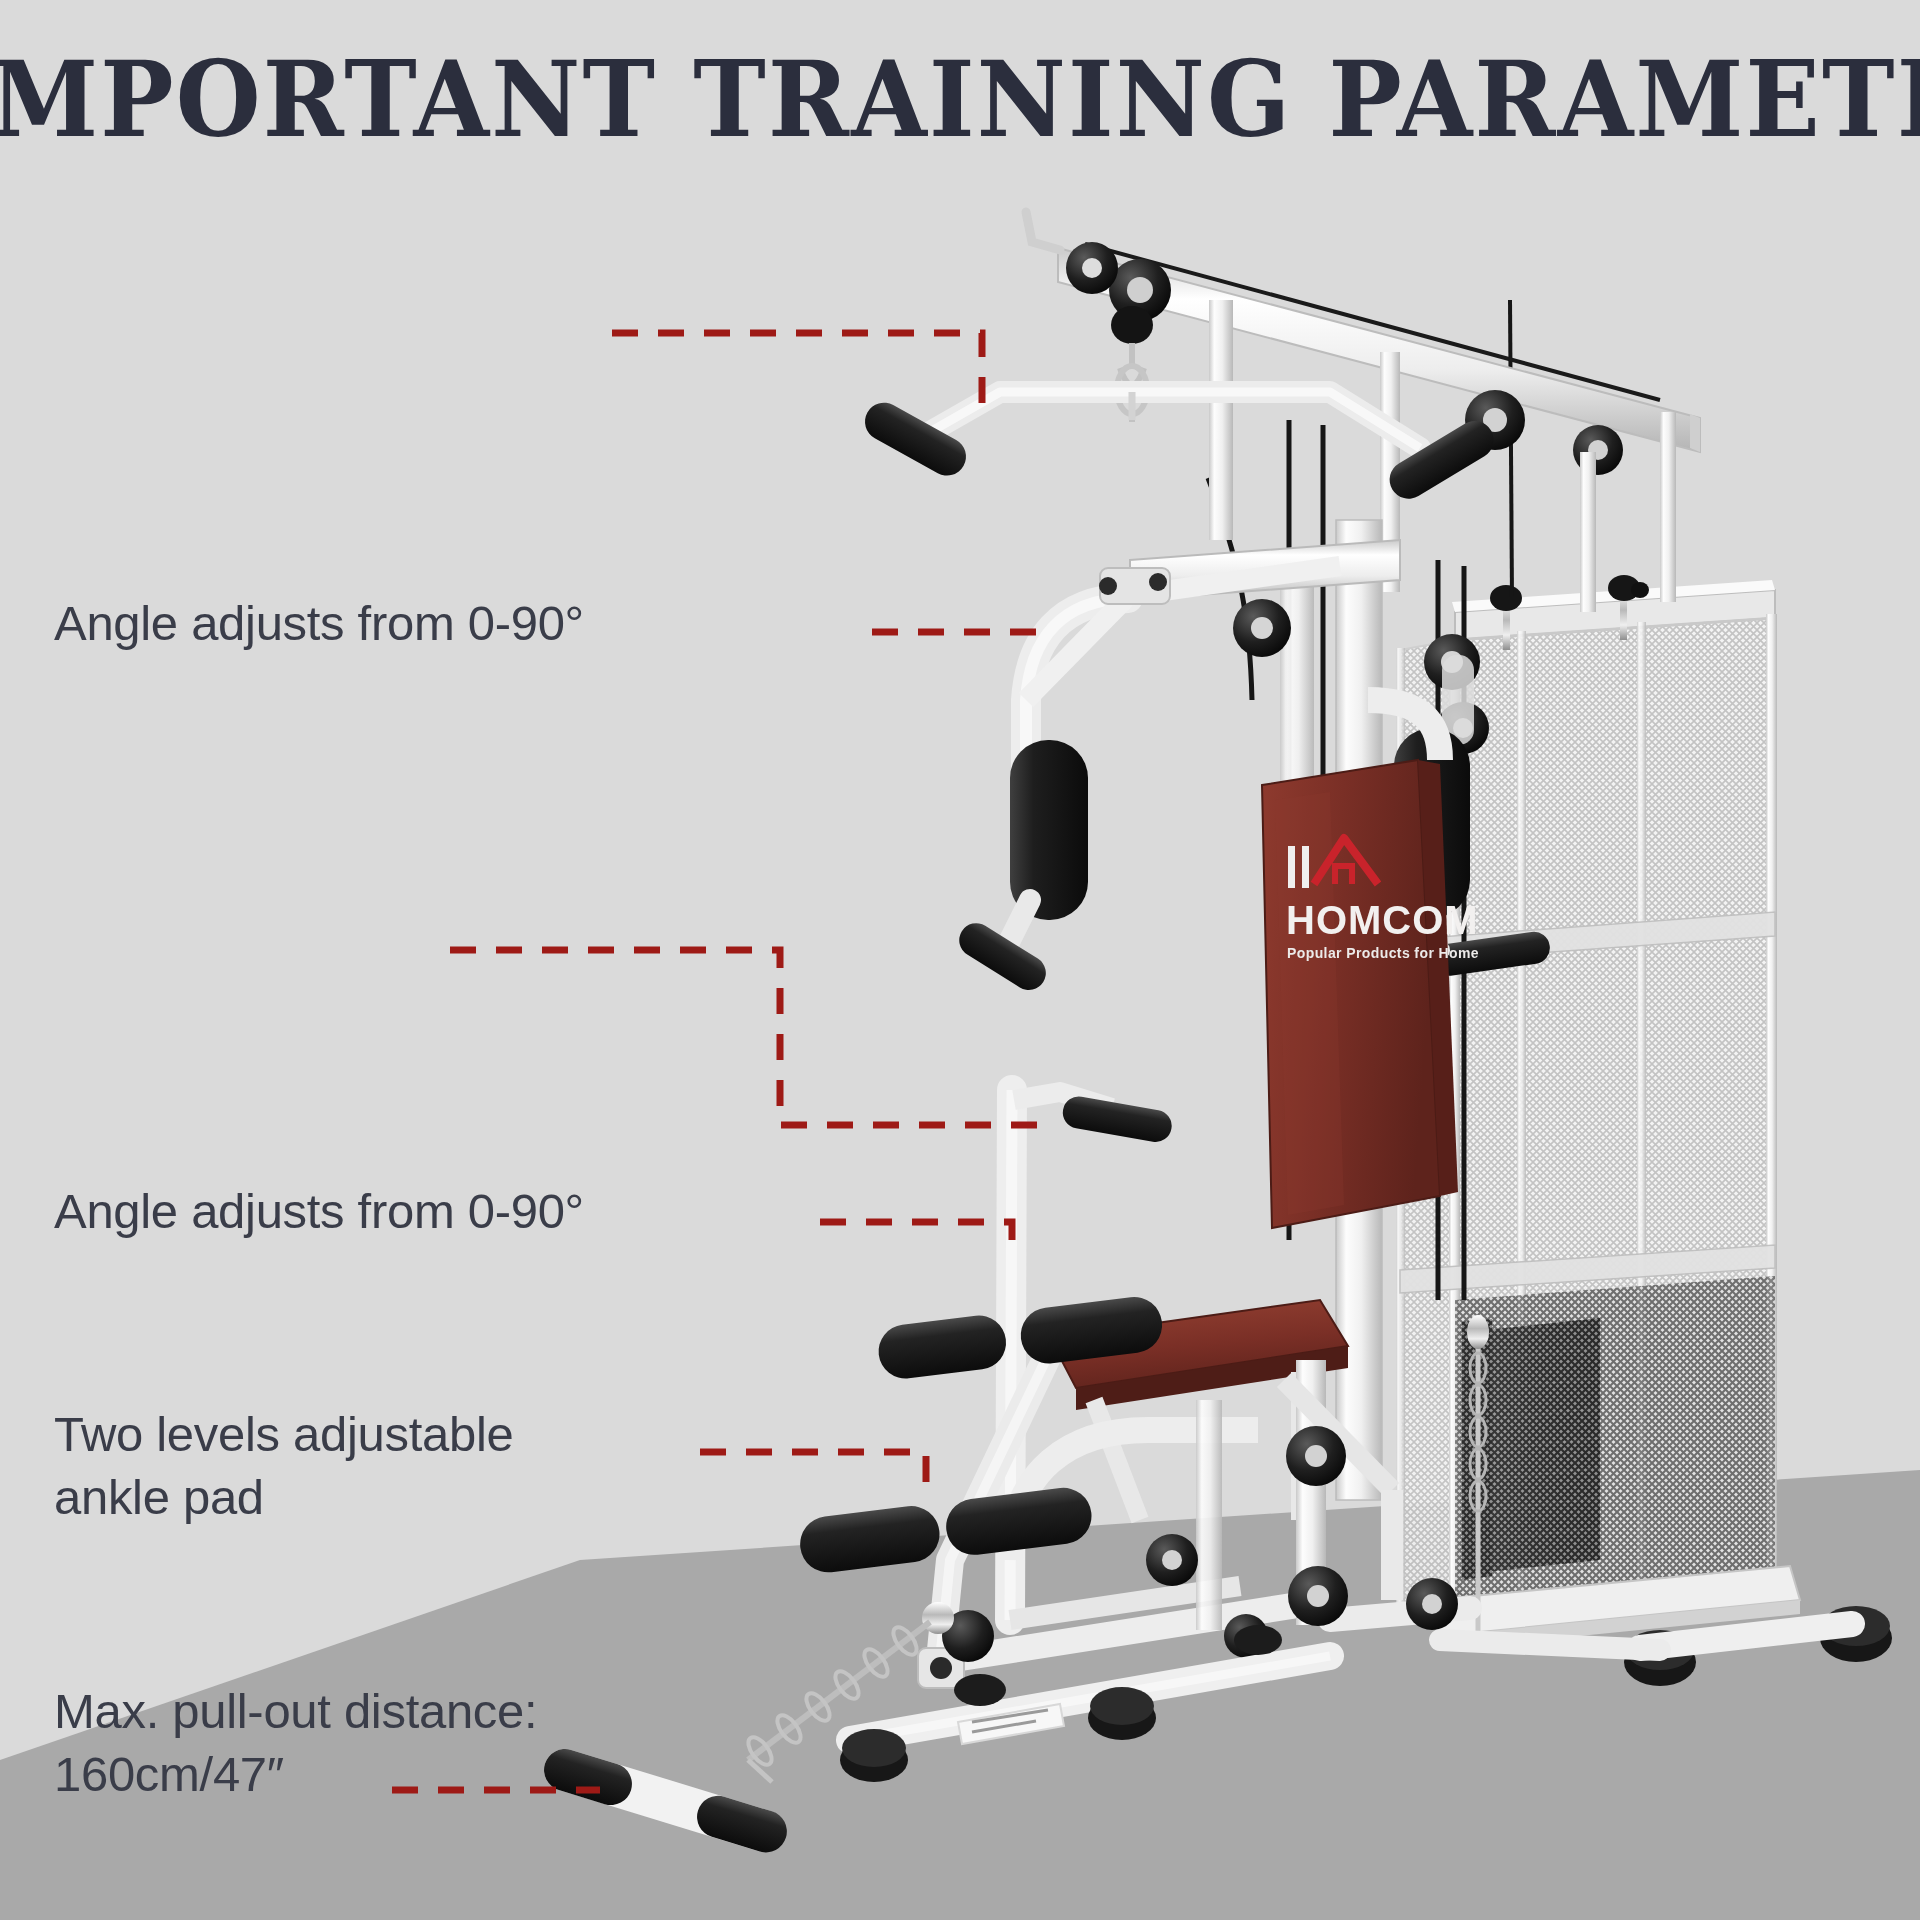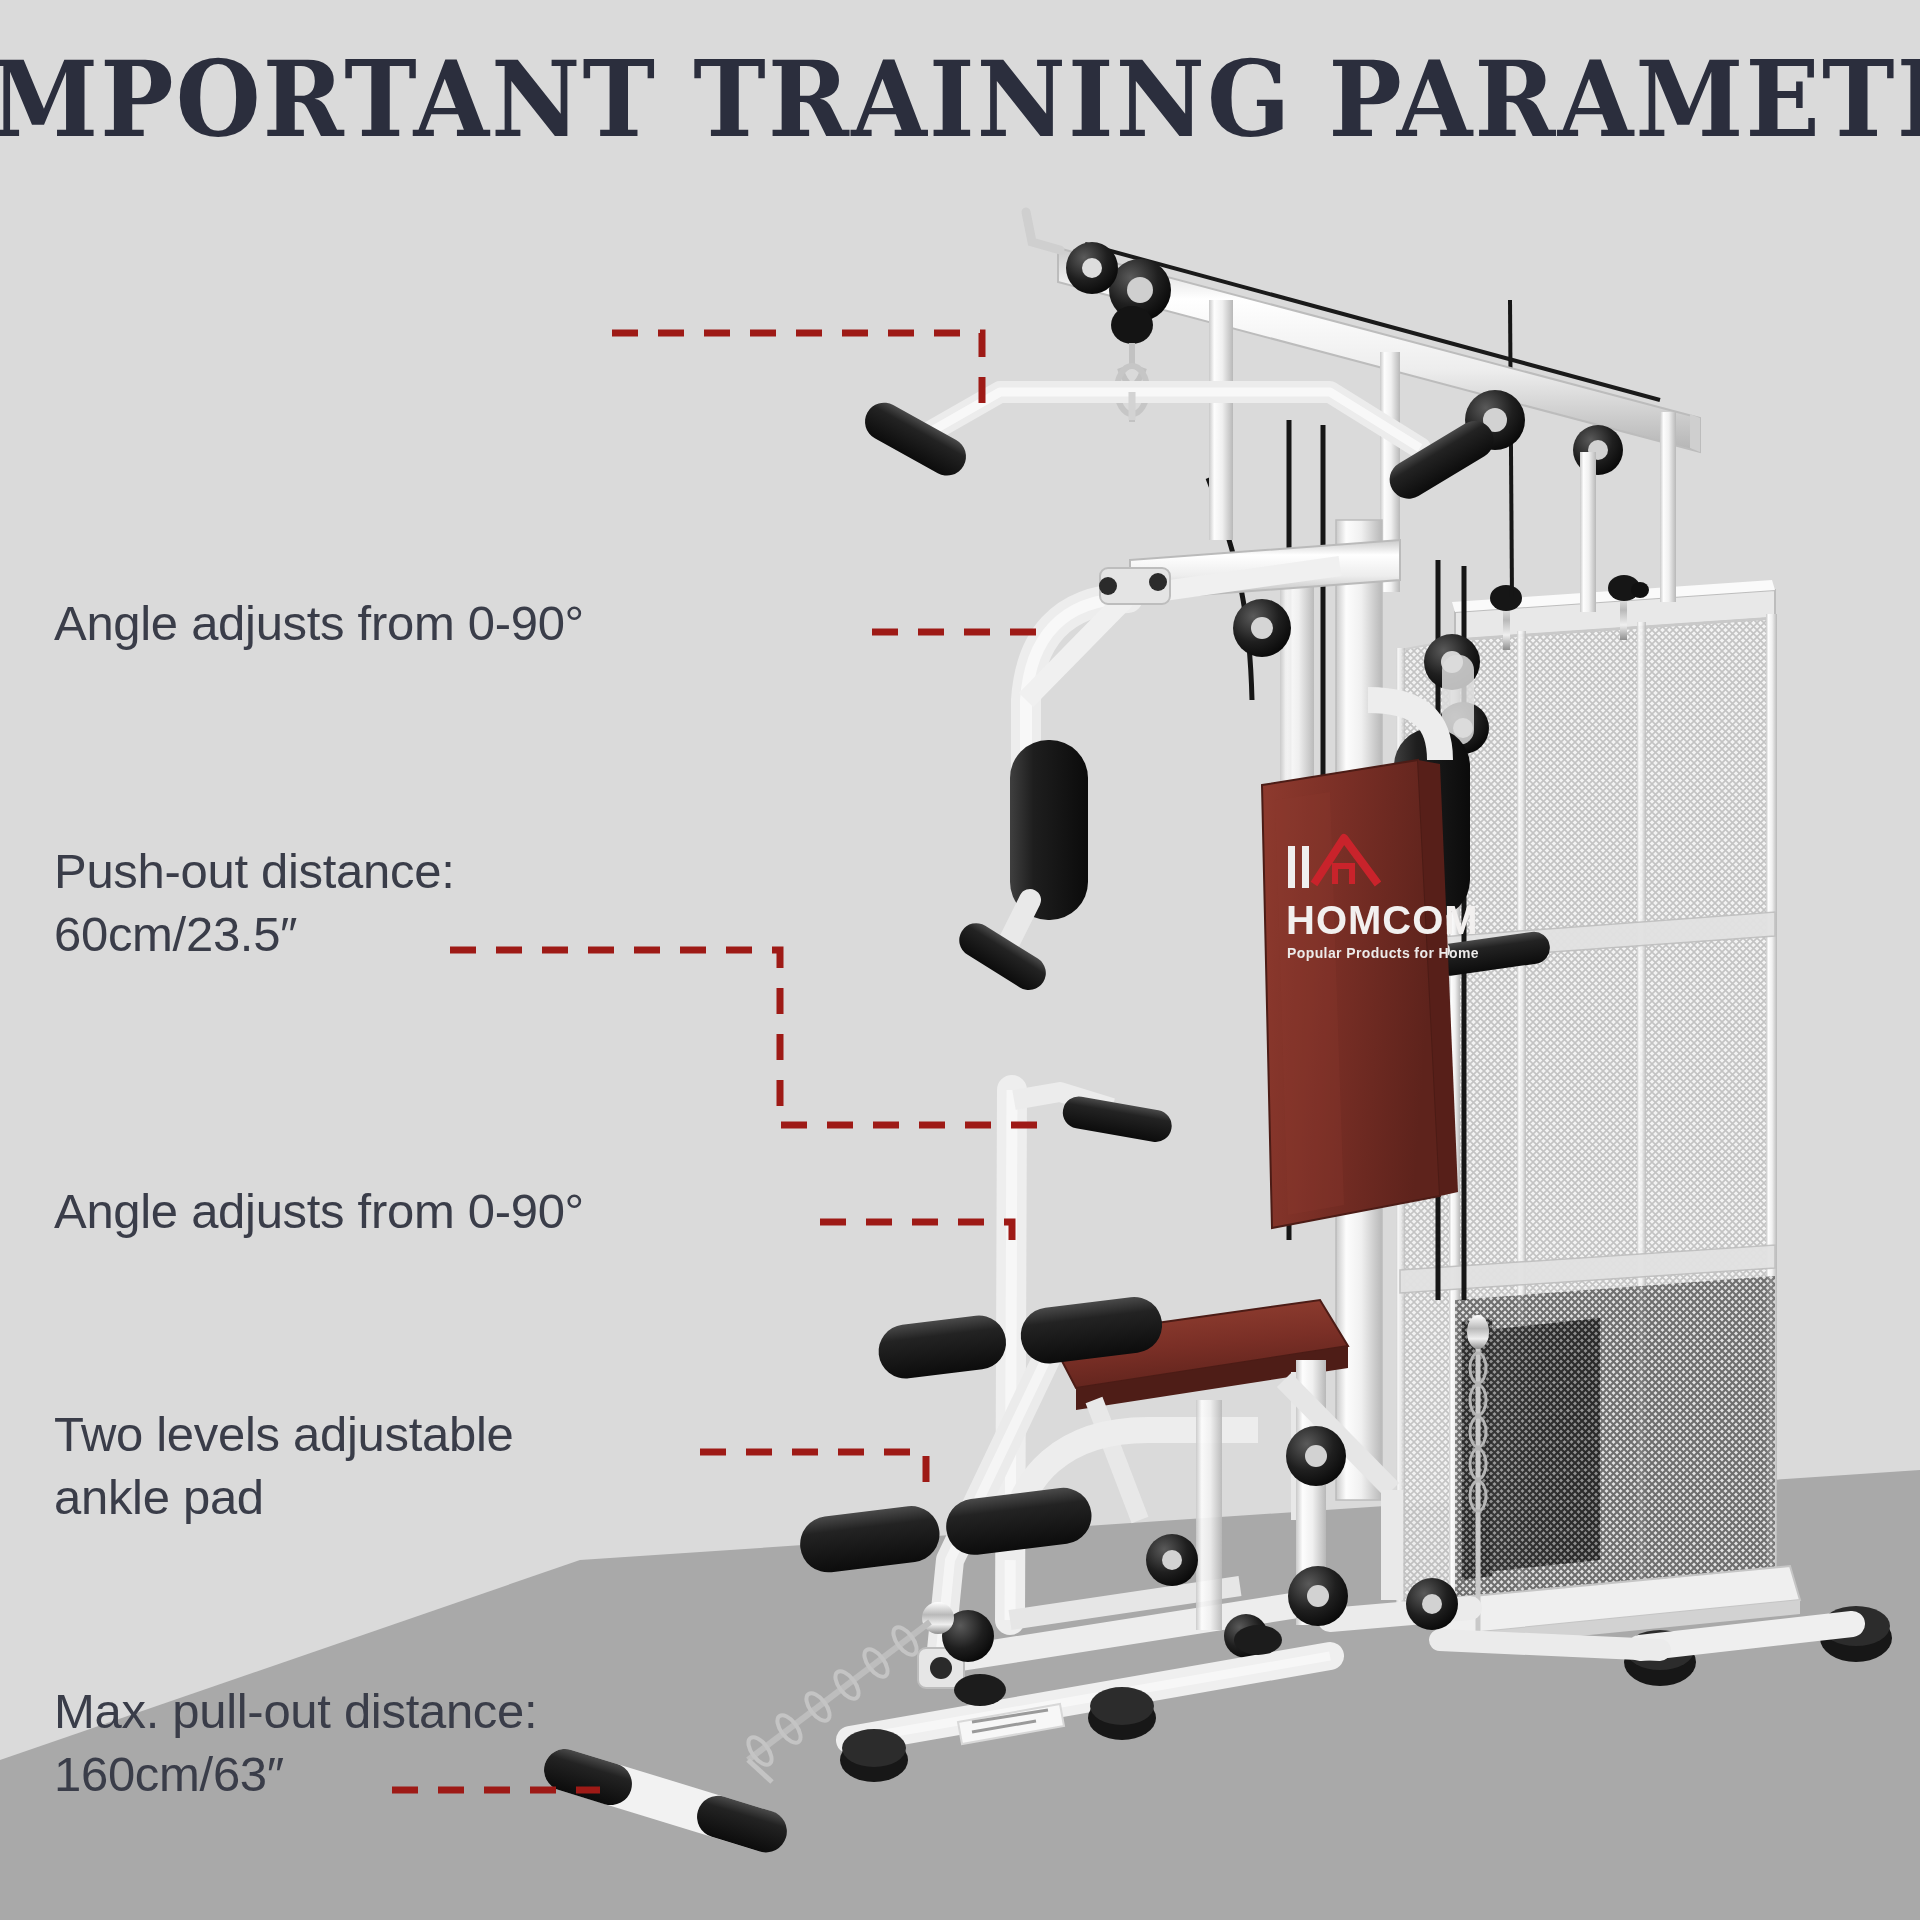--- a/index.html
+++ b/index.html
@@ -399,27 +399,25 @@
 
       <ellipse cx="980" cy="1690" rx="26" ry="16" fill="#1c1c1c"></ellipse>
       <ellipse cx="1258" cy="1640" rx="24" ry="15" fill="#1c1c1c"></ellipse>
     </g>
 
   </svg>
 
   <div class="title">IMPORTANT TRAINING PARAMETERS</div>
 
   <div class="label l2">Angle adjusts from 0-90°</div>
-  <div class="label l3">Push-out distance:
-60cm/23.5″</div>
   <div class="label l4">Angle adjusts from 0-90°</div>
   <div class="label l5">Two levels adjustable
 ankle pad</div>
   <div class="label l6">Max. pull-out distance:
-160cm/63″</div>
+160cm/47″</div>
 
   <svg class="leaders" viewBox="0 0 1920 1920">
     <g stroke="#9e1a16" stroke-width="7" fill="none" stroke-dasharray="26 20" stroke-linecap="butt">
       <path d="M612,333 L982,333 L982,408"></path>
       <path d="M872,632 L1042,632"></path>
       <path d="M450,950 L780,950 L780,1125 L1048,1125"></path>
       <path d="M820,1222 L1012,1222 L1012,1258"></path>
       <path d="M700,1452 L926,1452 L926,1496"></path>
       <path d="M392,1790 L600,1790"></path>
     </g>

